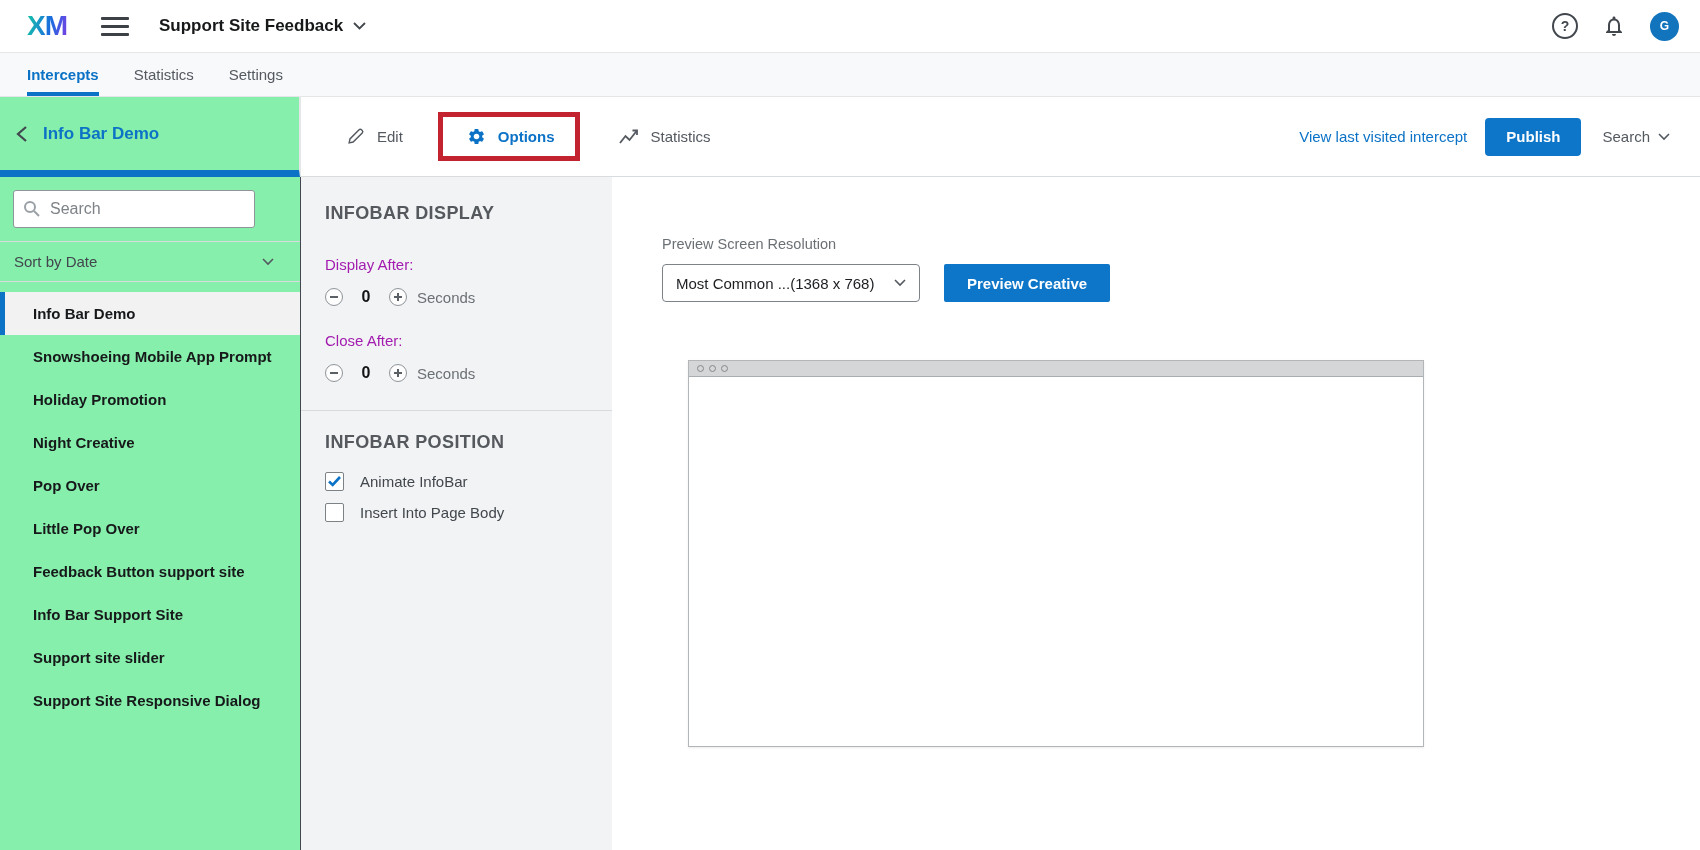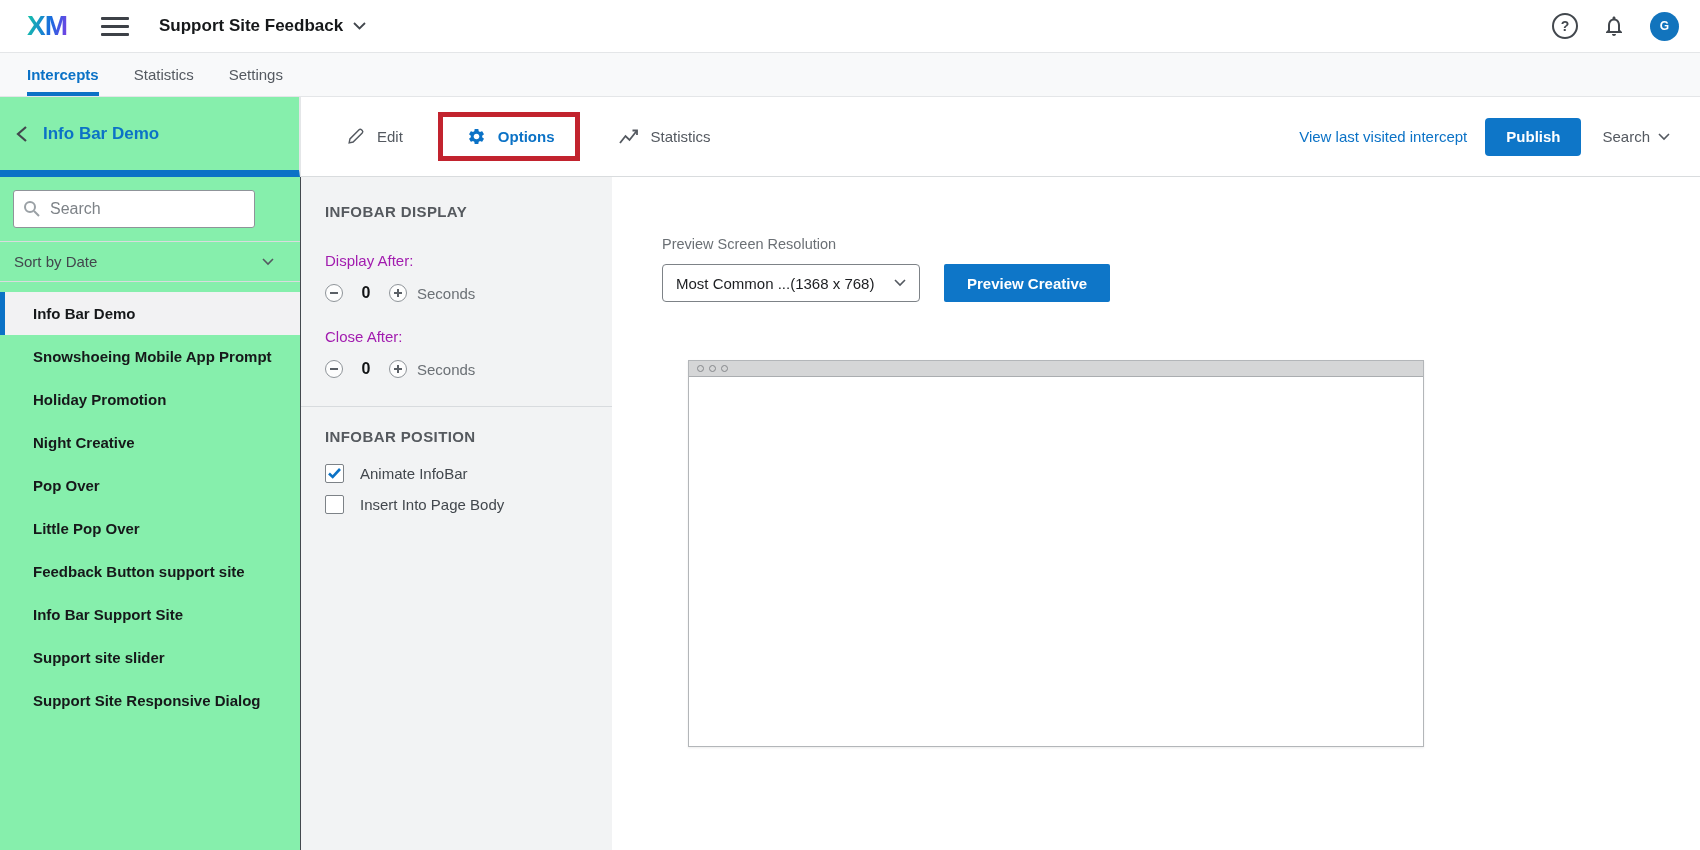--- a/index.html
+++ b/index.html
@@ -98,21 +98,21 @@
   }
   .manage-btn { margin-left:21px; display:flex; align-items:center; gap:8px; font-size:15px; color:#545960; cursor:pointer; }
 
   .content-row { flex:1; display:flex; min-height:0; }
 
   
   .options-panel {
     width:312px; flex-shrink:0; background:#f2f3f4; border-left:1px solid #43484e;
     padding:26px 24px 0 24px;
   }
-  .panel-section-title { font-size:15px; font-weight:700; letter-spacing:.4px; color:#55595e; }
+  .panel-section-title { font-size:18px; font-weight:700; letter-spacing:.4px; color:#55595e; }
   .field-label { font-size:15px; color:#a21caf; }
   .ml-display { margin-top:32px; }
   .ml-close { margin-top:26px; }
   .stepper-row { margin-top:15px; display:flex; align-items:center; }
   .step-btn {
     width:18px; height:18px; border:1px solid #8f9499; border-radius:50%;
     background:#fdfdfd; position:relative; cursor:pointer; flex-shrink:0;
   }
   .step-btn::before {
     content:""; position:absolute; left:4px; right:4px; top:7px; height:2px; background:#5b6066;

